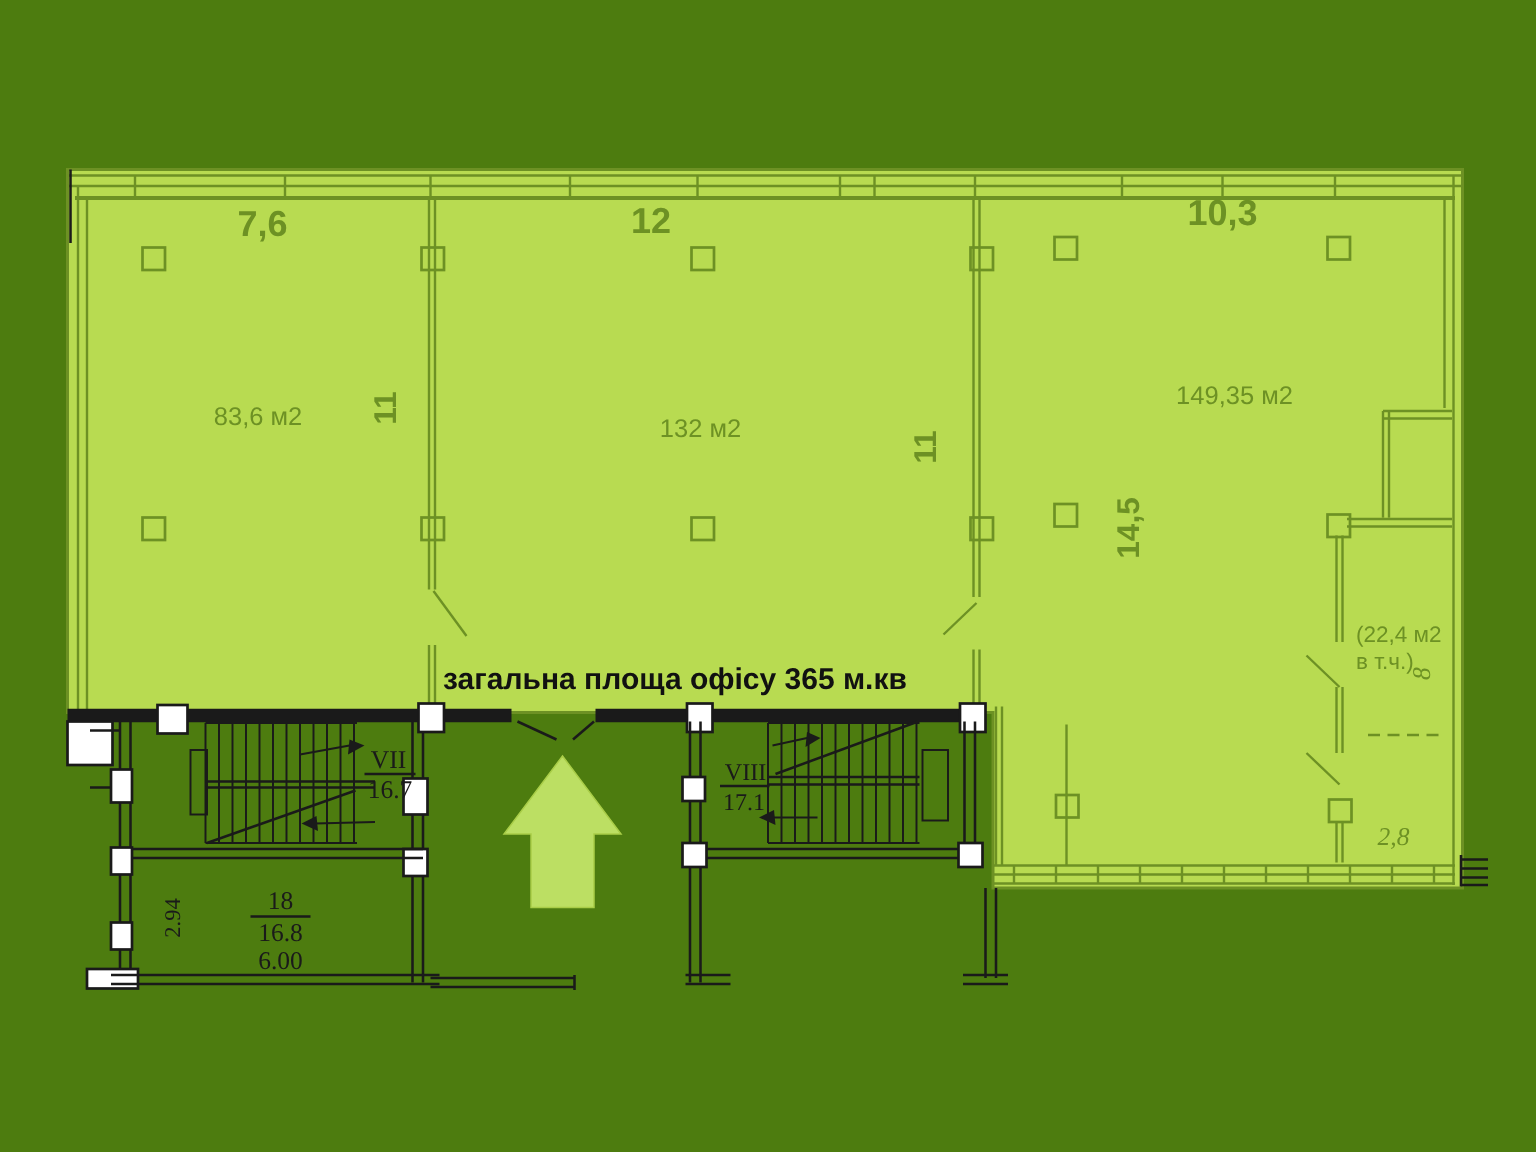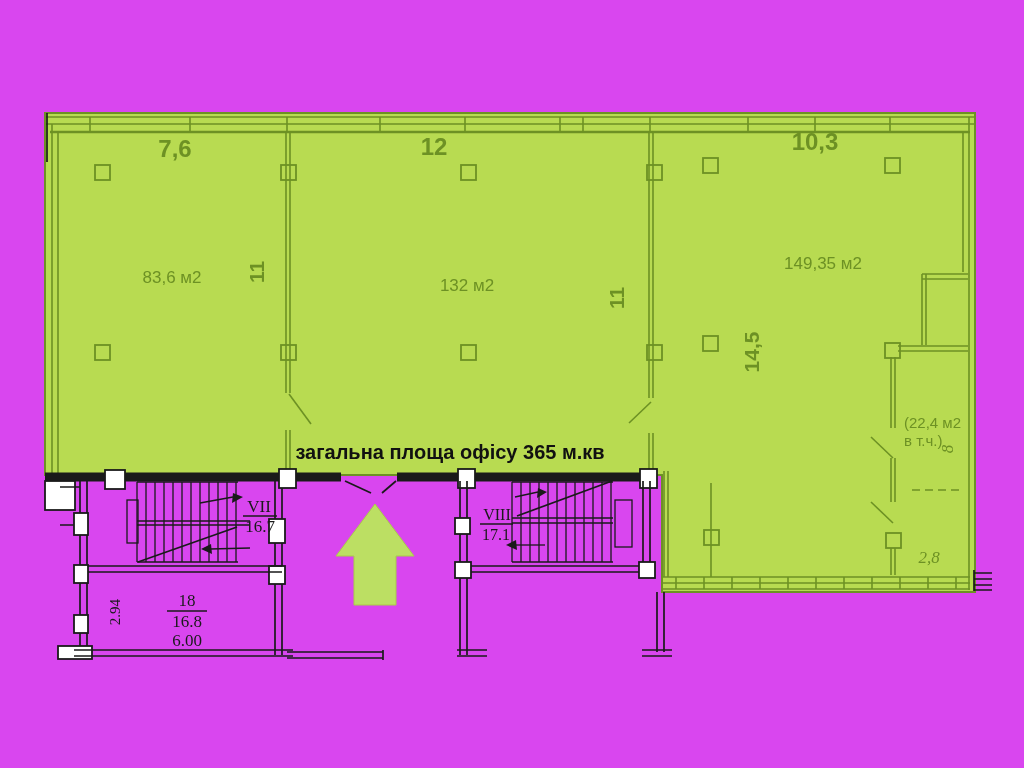--- a/index.html
+++ b/index.html
@@ -1,16 +1,16 @@
 <!DOCTYPE html>
 <html><head>
 <meta charset="utf-8">
 <style>
   html,body{margin:0;padding:0;background:#ffffff;}
-  .stage{position:relative;width:1024px;height:768px;background:#d946ef;overflow:hidden;
+  .stage{position:relative;width:1024px;height:768px;background:#4d7c0f;overflow:hidden;
          font-family:"Liberation Sans", sans-serif;}
   svg{position:absolute;left:0;top:0;}
 
   
   .gw{stroke:#6d9124;fill:none;stroke-width:1.6;}
   .gw2{stroke:#6d9124;fill:none;stroke-width:2.6;}
   .gdash{stroke:#6d9124;fill:none;stroke-width:1.6;stroke-dasharray:8 5;}
   .gcol{fill:none;stroke:#6d9124;stroke-width:1.8;}
 
   

